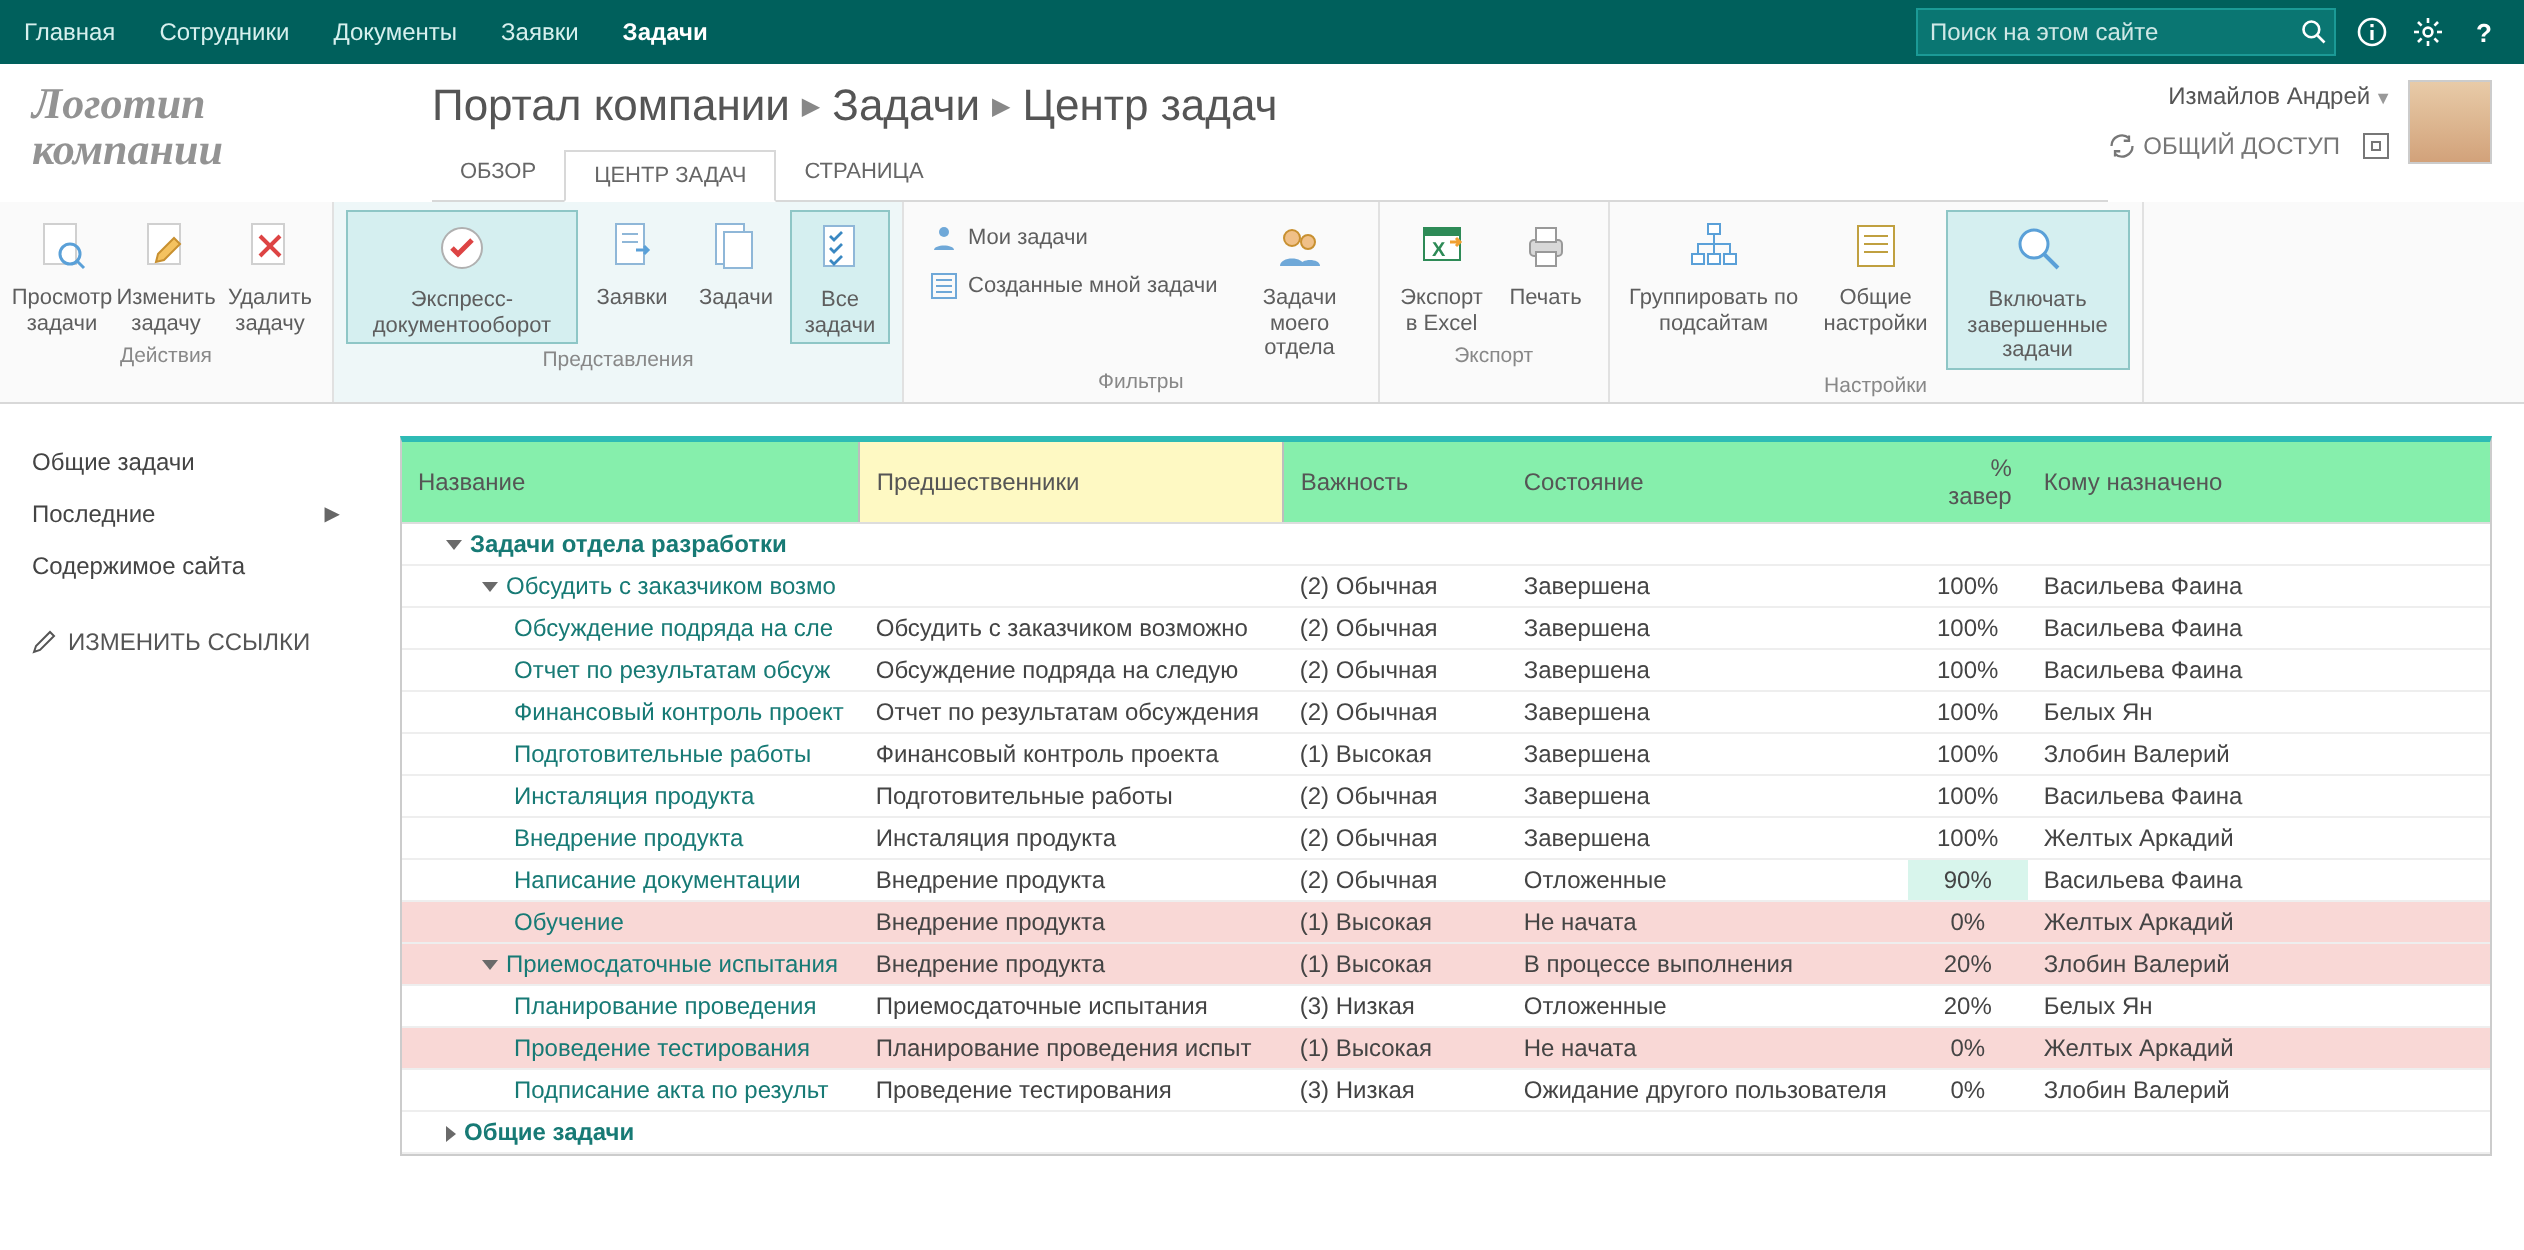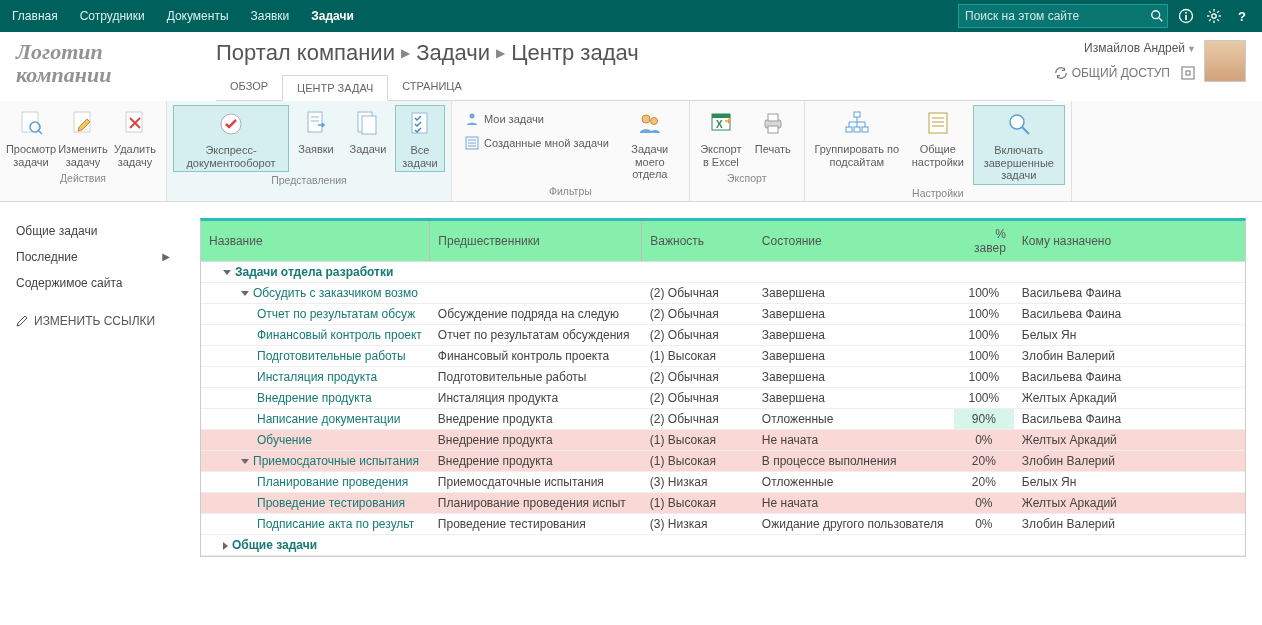--- a/index.html
+++ b/index.html
@@ -46,21 +46,21 @@
 .ribbon-group-label { font-size: 10.5px; color: #888; text-align: center; padding: 2px 0 0 0; }
 .content-row { display: flex; }
 .leftnav { width: 200px; padding: 16px 10px 10px 16px; }
 .leftnav-item { padding: 6px 0; color: #444; cursor: pointer; display: flex; align-items: center; justify-content: space-between; }
 .leftnav-item .chev { font-size: 10px; color: #666; margin-right: 20px; }
 .edit-links { margin-top: 18px; color: #555; cursor: pointer; display: flex; align-items: center; gap: 6px; }
 .grid-wrap { flex: 1; padding: 16px 16px 30px 0; }
 .grid { border: 1px solid #ccc; border-top: 3px solid #2ebbb5; width: 100%; }
 table.data { width: 100%; border-collapse: collapse; font-size: 12px; }
 table.data th { text-align: left; font-weight: normal; color: #555; padding: 6px 8px; border-bottom: 1px solid #ddd; background: #86efac; }
-table.data th.sel { border-left: 1px solid #bdbdbd; border-right: 1px solid #bdbdbd; background: #86efac; }
+table.data th.sel { border-left: 1px solid #bdbdbd; border-right: 1px solid #bdbdbd; background: #fef9c3; }
 table.data td { padding: 3px 8px; border-bottom: 1px solid #eee; white-space: nowrap; overflow: hidden; text-overflow: ellipsis; }
 table.data tr.group td.name { font-weight: bold; color: #177a75; }
 table.data td.name { color: #177a75; }
 table.data td.name a { color: #177a75; text-decoration: none; }
 table.data td.pct { text-align: center; }
 table.data tr.red td { background: #f9d8d6; }
 table.data tr.grn td.pct { background: #d8f5ec; }
 .tri { display: inline-block; width: 0; height: 0; margin-right: 4px; vertical-align: middle; }
 .tri-down { border-left: 4px solid transparent; border-right: 4px solid transparent; border-top: 5px solid #6a6a6a; }
 .tri-right { border-top: 4px solid transparent; border-bottom: 4px solid transparent; border-left: 5px solid #6a6a6a; }
@@ -407,20 +407,28 @@
             </tr>
             <tr>
               <td class="name indent2"><span class="tri tri-down"></span><a>Обсудить с заказчиком возмо</a></td>
               <td></td>
               <td>(2) Обычная</td>
               <td>Завершена</td>
               <td class="pct">100%</td>
               <td>Васильева Фаина</td>
             </tr>
             <tr>
+              <td class="name indent3"><a>Обсуждение подряда на сле</a></td>
+              <td>Обсудить с заказчиком возможно</td>
+              <td>(2) Обычная</td>
+              <td>Завершена</td>
+              <td class="pct">100%</td>
+              <td>Васильева Фаина</td>
+            </tr>
+            <tr>
               <td class="name indent3"><a>Отчет по результатам обсуж</a></td>
               <td>Обсуждение подряда на следую</td>
               <td>(2) Обычная</td>
               <td>Завершена</td>
               <td class="pct">100%</td>
               <td>Васильева Фаина</td>
             </tr>
             <tr>
               <td class="name indent3"><a>Финансовый контроль проект</a></td>
               <td>Отчет по результатам обсуждения</td>

